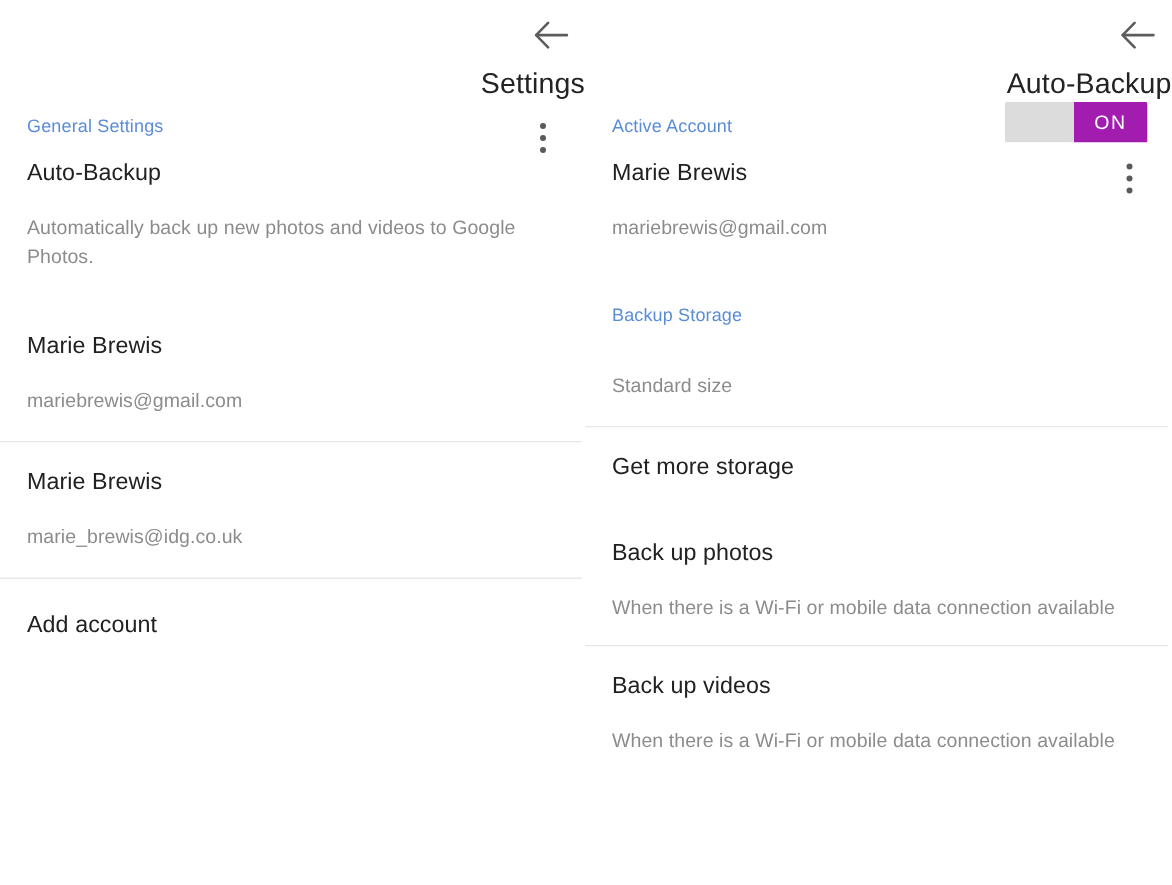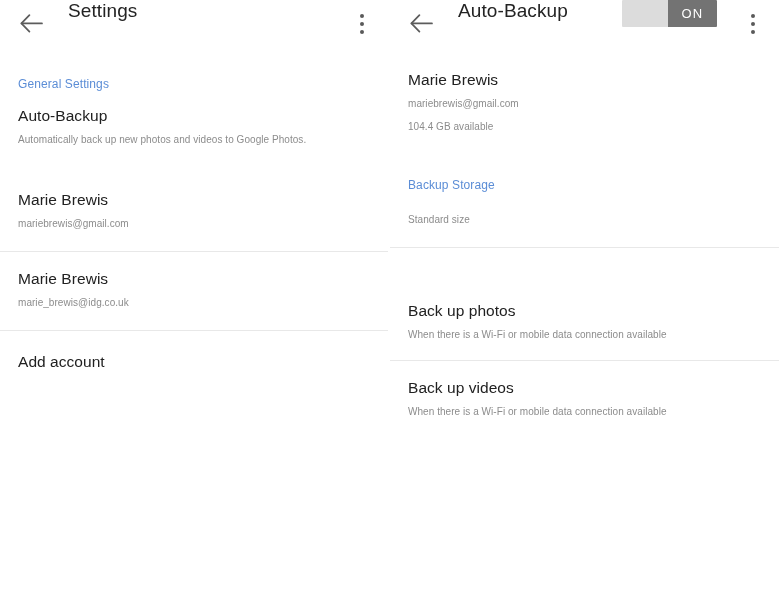--- a/index.html
+++ b/index.html
@@ -28,22 +28,23 @@
     overflow: hidden;
   }
   .panel-left  { width: 390px; }
   .panel-right { width: 391px; }
 
   
   .appbar {
     position: relative;
     height: 59px;
     display: flex;
-    align-items: flex-start;
-    background: #ffffff;
+    align-items: flex-end;
+    background: #ffffff;
+    flex-direction: column;
   }
   .back-btn {
     width: 46px;
     height: 46px;
     margin-left: 8px;
     display: flex;
     align-items: center;
     justify-content: center;
     flex: 0 0 auto;
   }
@@ -67,21 +68,21 @@
     flex: 0 0 auto;
     border-radius: 1px;
     overflow: hidden;
   }
   .toggle-off-half {
     flex: 0 0 48%;
     background: #dcdcdc;
   }
   .toggle-on-half {
     flex: 1 1 auto;
-    background: #737373;
+    background: #a21caf;
     display: flex;
     align-items: center;
     justify-content: center;
   }
   .toggle-label {
     color: #ffffff;
     font-size: 13px;
     letter-spacing: 1.1px;
     font-weight: 400;
   }
@@ -121,24 +122,24 @@
     padding: 10px 18px 12px 18px;
     background: #ffffff;
   }
   .row-title {
     font-size: 15.5px;
     color: #212121;
     line-height: 21px;
     letter-spacing: 0.05px;
   }
   .row-sub {
-    font-size: 10px;
+    font-size: 13px;
     color: #8c8c8c;
     line-height: 19px;
-    margin-top: 4px;
+    margin-top: 16px;
     letter-spacing: 0.05px;
   }
   .divider {
     height: 1px;
     background: #e8e8e8;
     margin: 0 2px 0 0;
   }
   .spacer-8  { height: 8px; }
   .spacer-18 { height: 18px; }
 </style>
@@ -227,38 +228,39 @@
         <span style="display:flex;flex-direction:column;align-items:center;">
           <span class="dot"></span>
           <span class="dot"></span>
           <span class="dot"></span>
         </span>
       </div>
     </div>
 
     <div class="content">
 
+      <div class="section-header sh-first">Active Account</div>
 
       <div class="row">
         <div class="row-title">Marie Brewis</div>
         <div class="row-sub">mariebrewis@gmail.com</div>
-        <div class="row-sub">104.4 GB available</div>
       </div>
 
       <div class="spacer-18"></div>
 
       <div class="section-header">Backup Storage</div>
 
       <div class="row" style="padding-bottom:18px;">
         <div class="row-sub">Standard size</div>
       </div>
 
       <div class="divider"></div>
 
       <div class="row" style="padding-top:16px;padding-bottom:18px;">
+        <div class="row-title">Get more storage</div>
       </div>
 
       <div class="spacer-8"></div>
 
 
       <div class="row" style="padding-bottom:16px;">
         <div class="row-title">Back up photos</div>
         <div class="row-sub">When there is a Wi-Fi or mobile data connection available</div>
       </div>
 

